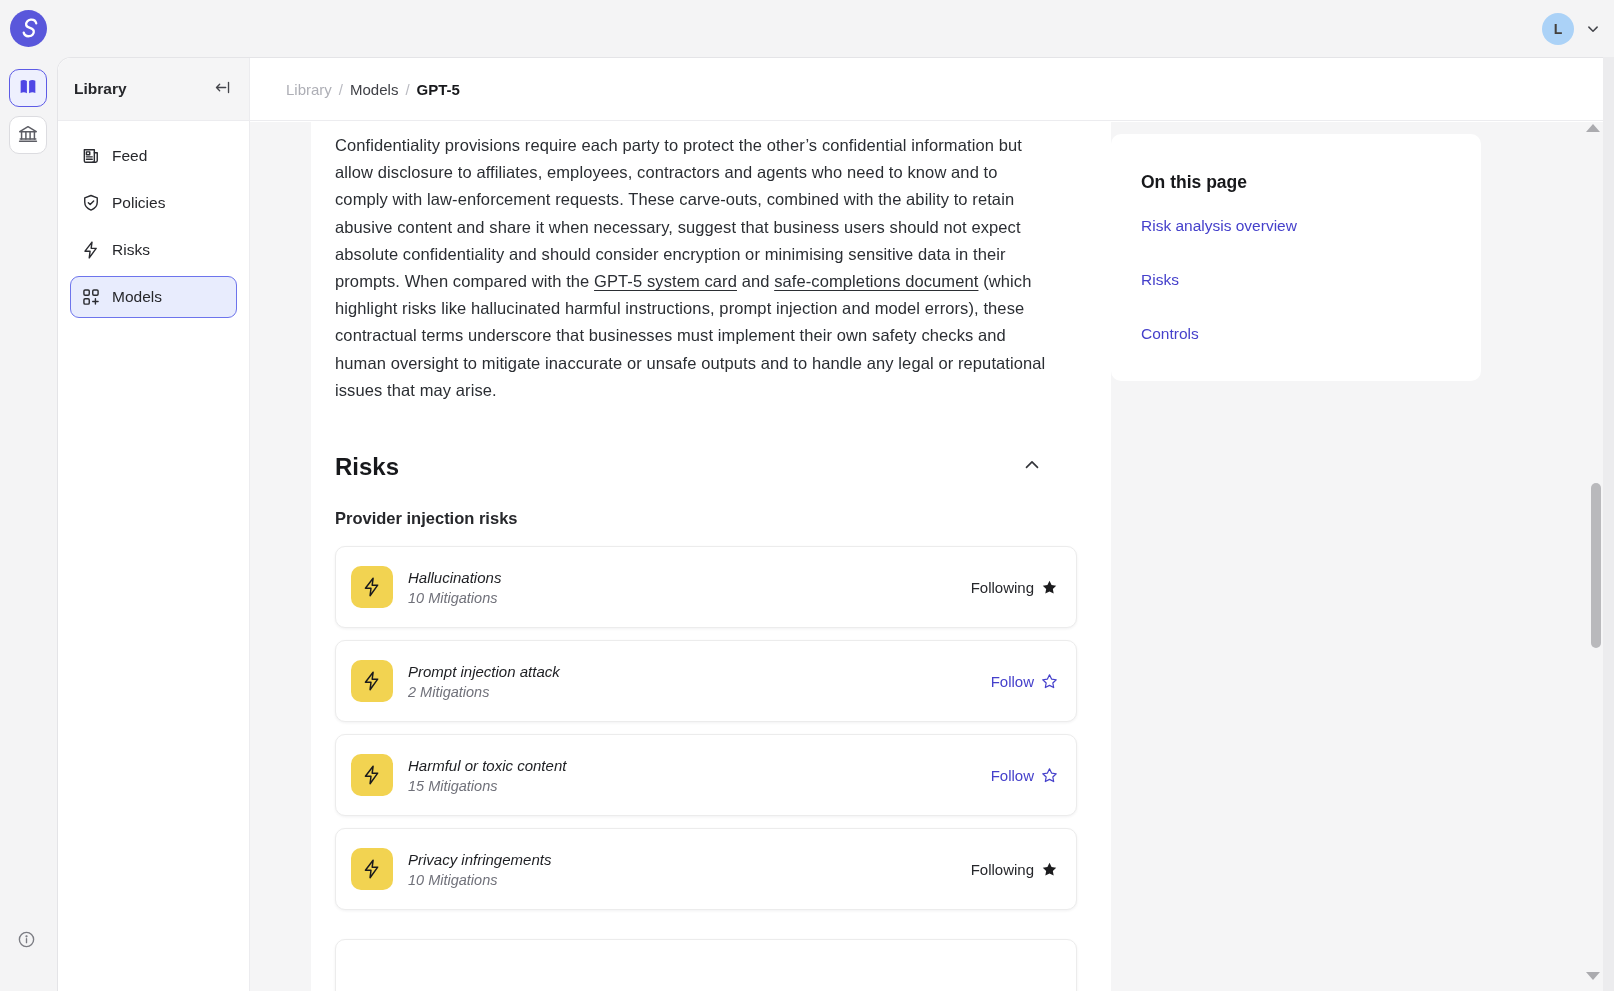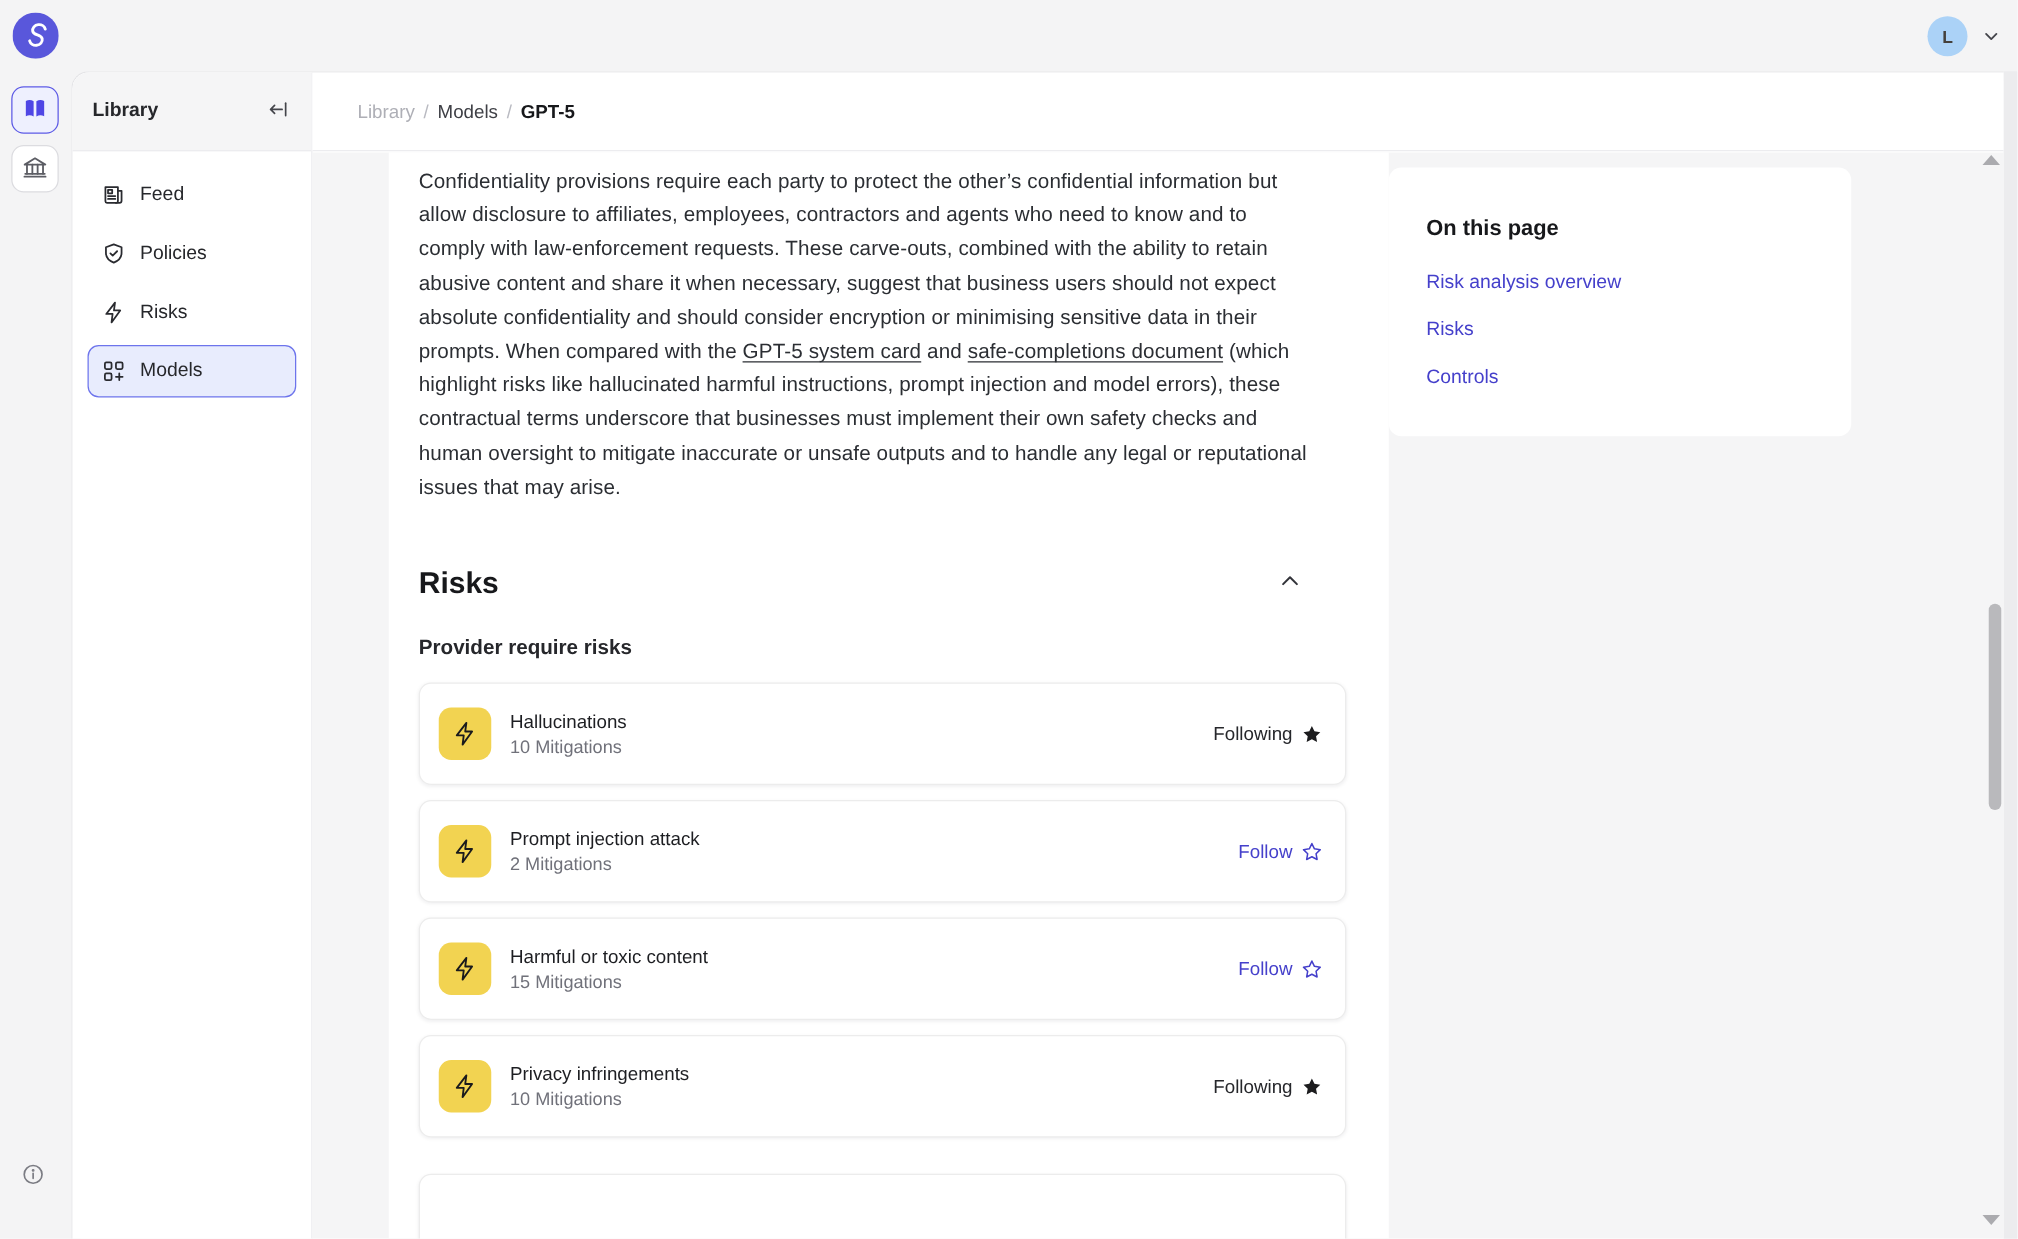--- a/index.html
+++ b/index.html
@@ -59,32 +59,32 @@
 
   .risks-head { margin-top:46px; width:712px; display:flex; align-items:center; justify-content:space-between; }
   .risks-head h2 { font-size:24px; font-weight:bold; color:#17181b; }
   .risks-collapse { background:none; border:none; cursor:pointer; display:flex; padding:4px; }
   .provider-sub { margin-top:26px; font-size:16.5px; font-weight:bold; color:#26272b; }
 
   .cards { margin-top:18px; display:flex; flex-direction:column; gap:12px; width:742px; }
   .card { background:#fff; border:1px solid #ececec; border-radius:10px; height:82px; display:flex;
           align-items:center; padding:0 18px 0 15px; box-shadow:0 1px 3px rgba(16,24,40,.06); cursor:pointer; }
   .card .tile { width:42px; height:42px; border-radius:10px; display:flex; align-items:center; justify-content:center; flex:none; }
-  .card .meta { margin-left:15px; flex:1; min-width:0; }
+  .card .meta { margin-left:15px; flex:1; min-width:0;font-style:italic; }
   .card .title { font-size:15px; color:#1d1e22; }
   .card .sub { font-size:14.5px; color:#70717a; margin-top:4px; }
   .follow-btn { display:flex; align-items:center; gap:7px; background:none; border:none; cursor:pointer; font-size:15px;margin-left:30px; }
   .follow-btn.following { color:#26272b; }
   .follow-btn.follow { color:var(--accent); }
   .card.partial { margin-top:29px; }
 
   .toc { position:absolute; left:861px; top:12px; width:370px; min-height:213px; background:#fff; border-radius:10px;
          padding:38px 30px; }
   .toc h4 { font-size:17.5px; font-weight:bold; color:#17181b; }
-  .toc-links { margin-top:24px; display:flex; flex-direction:column; gap:20px; }
+  .toc-links { margin-top:24px; display:flex; flex-direction:column; gap:36px; }
   .toc-links a { font-size:15.5px; text-decoration:none; cursor:pointer; }
 
   
   .sb-arrow { position:absolute; width:0; height:0; border-left:7px solid transparent; border-right:7px solid transparent; }
   .sb-arrow.up { left:1586px; top:124px; border-bottom:8px solid #ababaf; }
   .sb-arrow.down { left:1586px; top:972px; border-top:8px solid #ababaf; }
   .sb-thumb { position:absolute; left:1591px; top:483px; width:10px; height:165px; background:#b9b9bc; border-radius:5px; cursor:grab; }
   .edge-gutter { position:absolute; left:1603px; top:57px; width:11px; bottom:0; background:#ececee; }
 </style>
 </head>
@@ -209,21 +209,21 @@
           <h2>Risks</h2>
           <button class="risks-collapse">
             <span>
               <svg width="22" height="22" viewBox="0 0 24 24" fill="none" stroke="#33343a" stroke-width="1.8" stroke-linecap="round" stroke-linejoin="round">
                   <path d="M6 14.5l6-6 6 6"></path>
                 </svg>
             </span>
           </button>
         </div>
 
-        <h3 class="provider-sub">Provider require risks</h3>
+        <h3 class="provider-sub">Provider injection risks</h3>
 
         <div class="cards" id="risk-cards">
             <div class="card">
     <div class="tile" style="background:#F2D351">
                 <svg width="22" height="22" viewBox="0 0 24 24" fill="none" stroke="#1a1a1c" stroke-width="1.6" stroke-linecap="round" stroke-linejoin="round">
                   <path d="M13.2 2.5L4.8 13.4h6.1l-1 8.1 8.3-11.5h-6l1-7.5z"></path>
                 </svg>
               </div>
     <div class="meta">
       <div class="title">Hallucinations</div>

